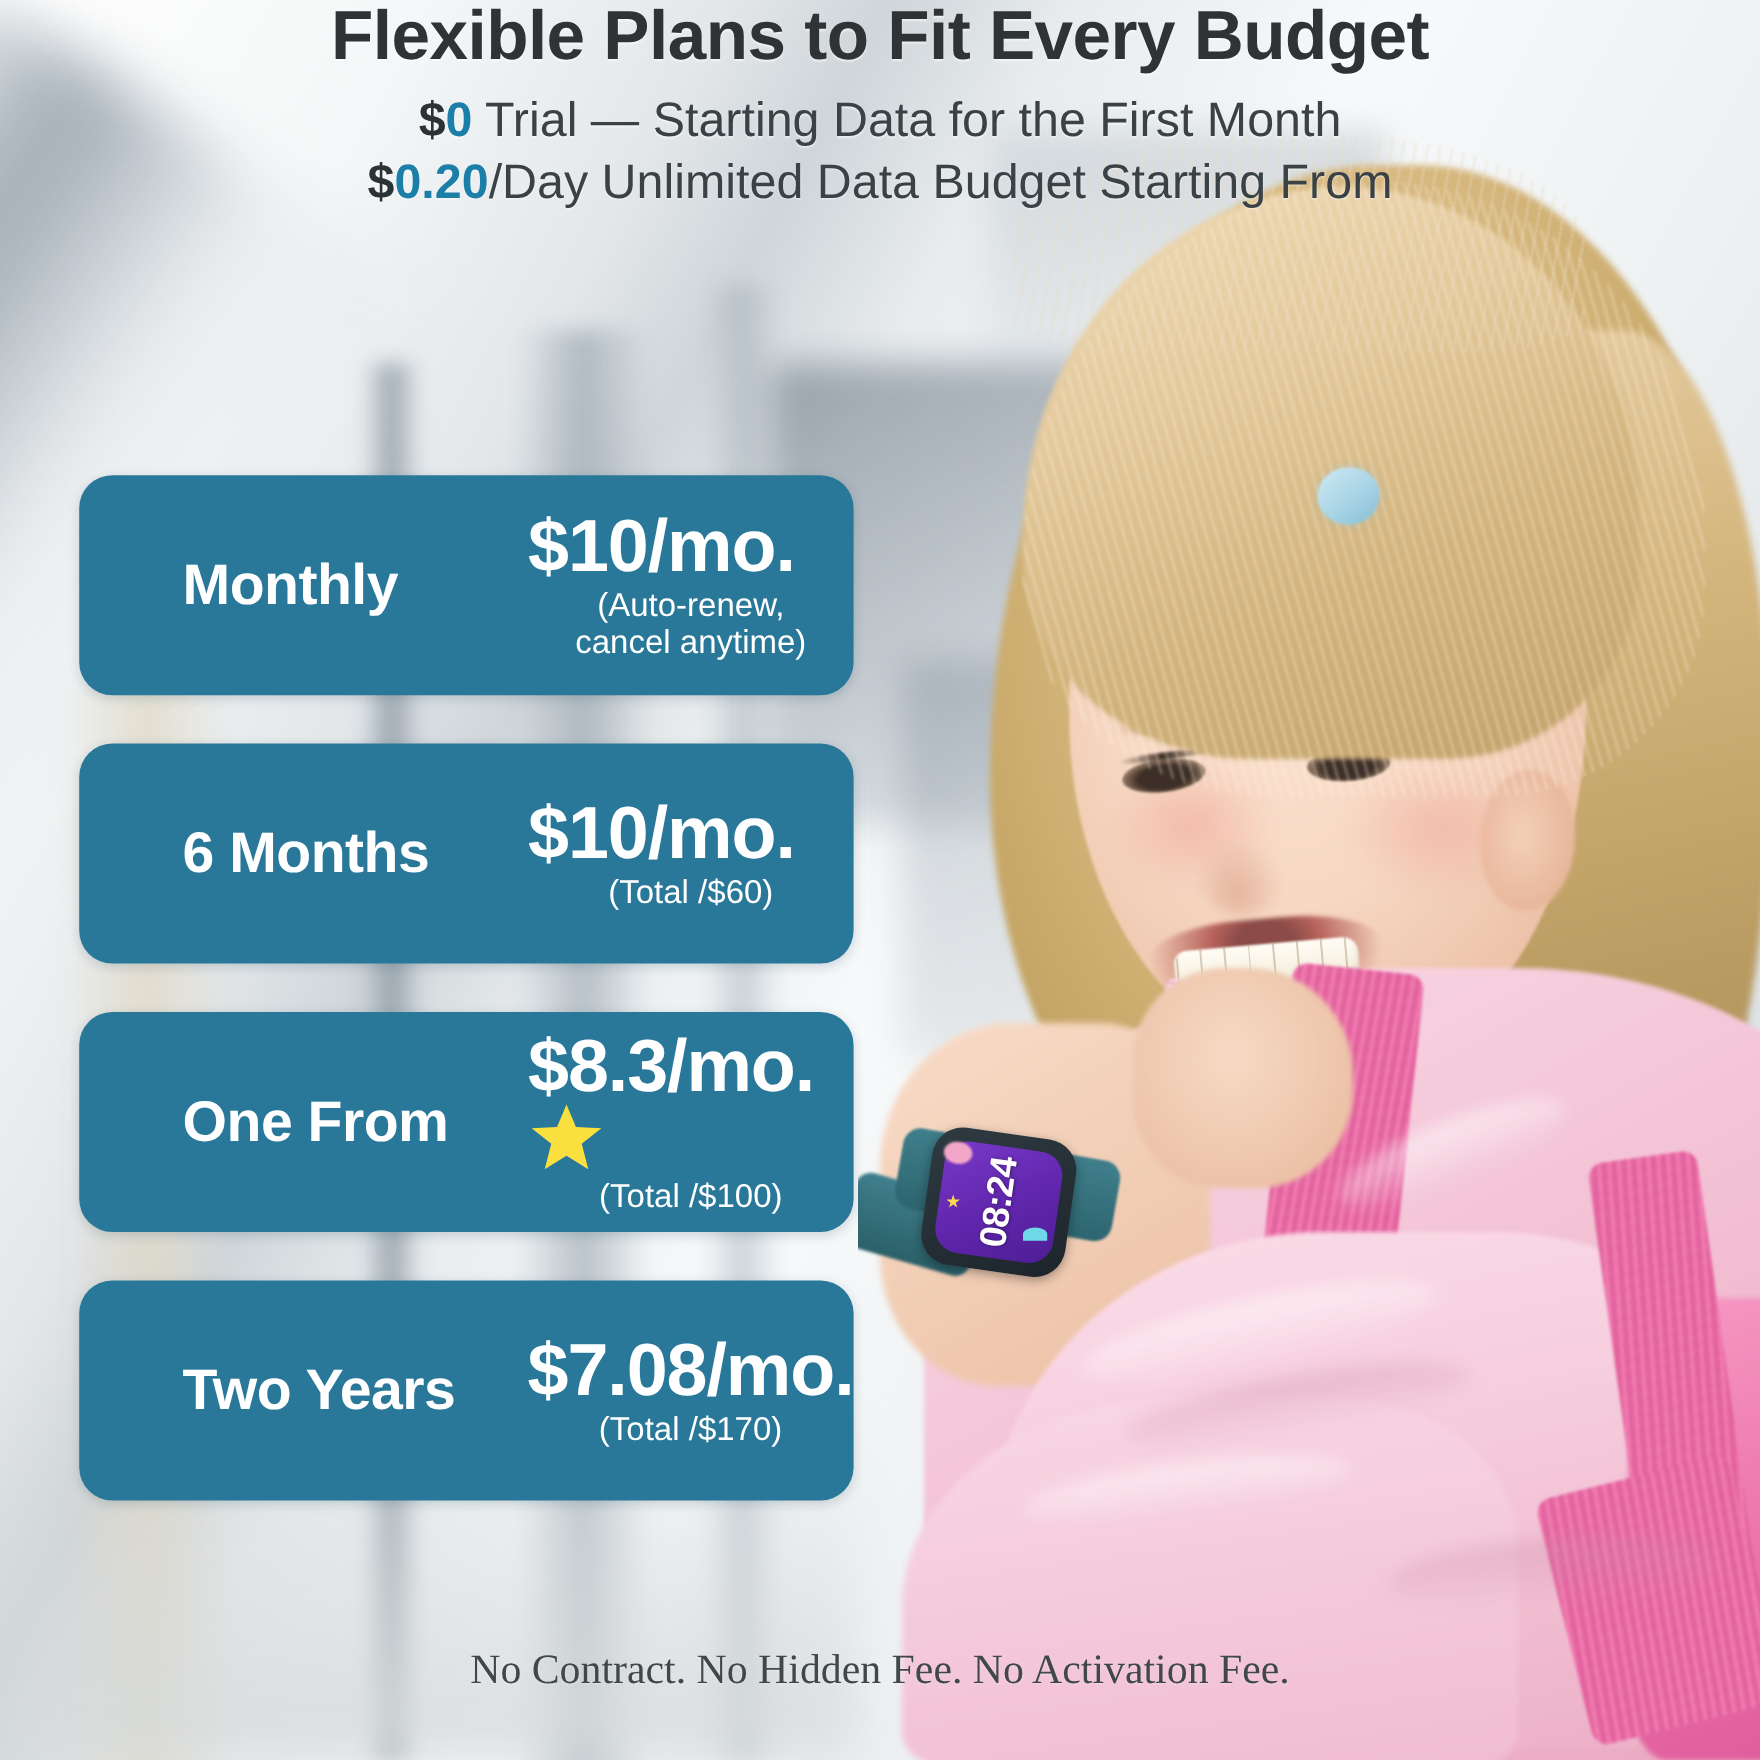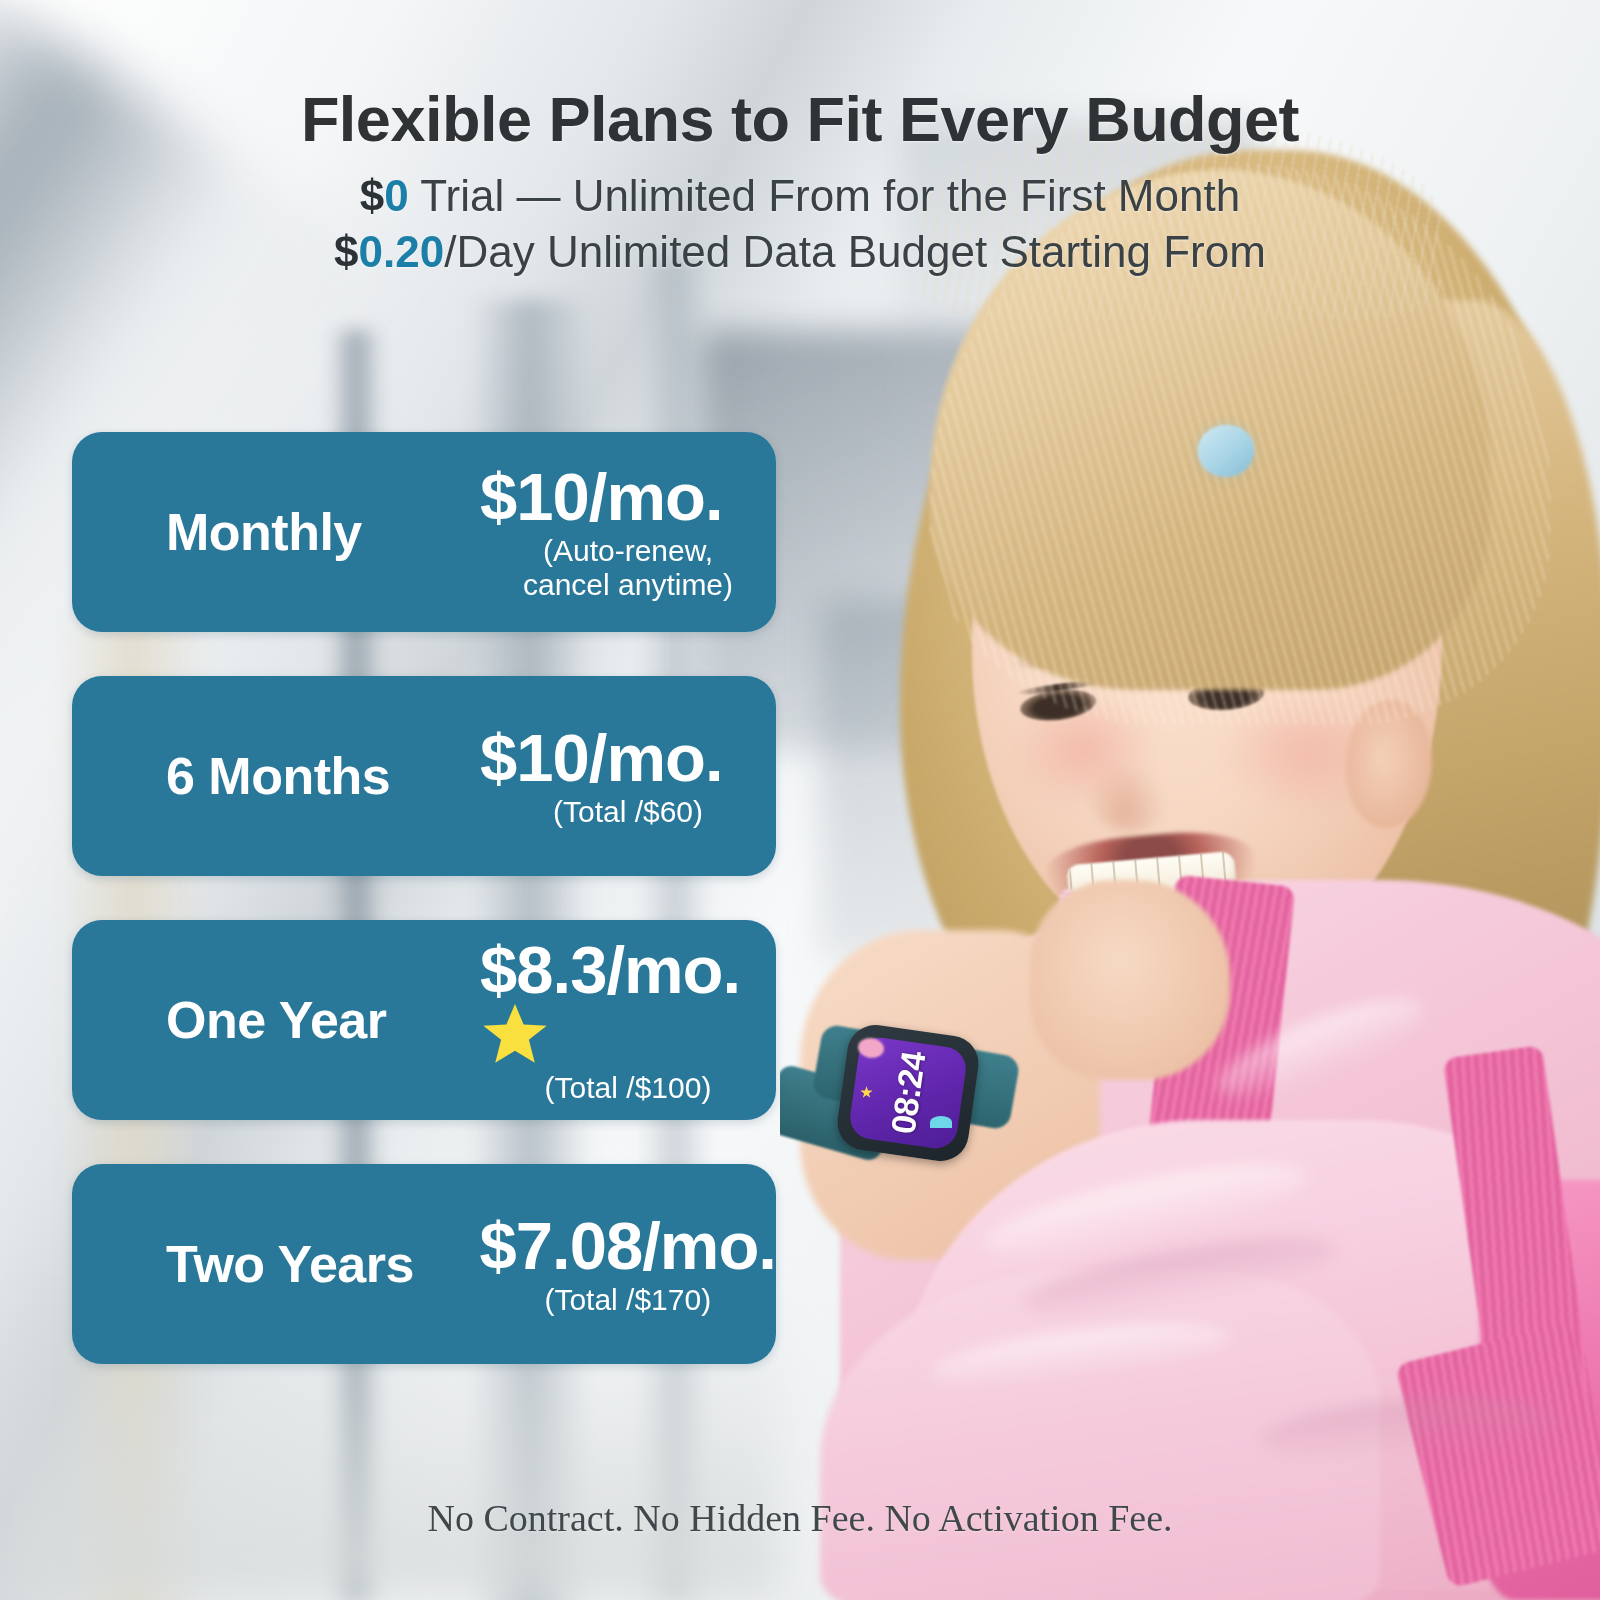--- a/index.html
+++ b/index.html
@@ -238,21 +238,21 @@
   }
   .wdeco{ position:absolute; border-radius:50%; }
   .wd1{ left:78px; top:1038px; width:26px; height:20px; background:#f3a7c8; filter:blur(1px); transform:rotate(8deg); }
   .wd2{ left:80px; top:1086px; width:13px; height:13px; background:#ffd84d; clip-path:polygon(50% 0,61% 35%,98% 35%,68% 57%,79% 91%,50% 70%,21% 91%,32% 57%,2% 35%,39% 35%); }
   .wd3{ left:150px; top:1116px; width:22px; height:12px; background:#6fd8e8; border-radius:50% 50% 0 0; filter:blur(.6px); }
 
   
   #headings{ position:absolute; left:0; top:0; width:1600px; text-align:center; z-index:5; }
   .title{
     font-size:63px; font-weight:bold; color:#2f3335;
-    letter-spacing:-.5px; margin-top:86px; line-height:1.05;
+    letter-spacing:-.5px; line-height:1.05;
     font-family:"Liberation Sans", sans-serif;
     font-stretch:condensed;
     text-shadow:0 1px 2px rgba(255,255,255,.6);
   }
   .sub{
     font-size:44px; color:#3b4246; line-height:1.28; margin-top:16px;
     font-family:"Liberation Sans", sans-serif;
     text-shadow:0 1px 2px rgba(255,255,255,.55);
   }
   .sub .dollar{ color:#2b3336; font-weight:bold; }
@@ -363,21 +363,21 @@
     <div class="watch-time">08:24</div>
   </div>
   <div class="wdeco wd1"></div>
   <div class="wdeco wd2"></div>
   <div class="wdeco wd3"></div>
 </div>
 
 <div id="headings">
   <div class="title">Flexible Plans to Fit Every Budget</div>
   <div class="sub">
-    <div><span class="dollar">$</span><span class="amt">0</span><span> Trial — Unlimited From for the First Month</span></div>
+    <div><span class="dollar">$</span><span class="amt">0</span><span> Trial — Starting Data for the First Month</span></div>
     <div><span class="dollar">$</span><span class="amt">0.20</span><span>/Day Unlimited Data Budget Starting From</span></div>
   </div>
 </div>
 
 <div id="cards">
 
   <div class="card">
     <div class="plan">Monthly</div>
     <div class="priceblock">
       <span class="price">$10/mo.</span>
@@ -392,21 +392,21 @@
     <div class="plan">6 Months</div>
     <div class="priceblock">
       <span class="price">$10/mo.</span>
       <div class="note">
         <span>(Total /$60)</span>
       </div>
     </div>
   </div>
 
   <div class="card">
-    <div class="plan">One Year</div>
+    <div class="plan">One From</div>
     <div class="priceblock">
       <span class="price">$8.3/mo.</span><span class="star"></span>
       <div class="note">
         <span>(Total /$100)</span>
       </div>
     </div>
   </div>
 
   <div class="card">
     <div class="plan">Two Years</div>

